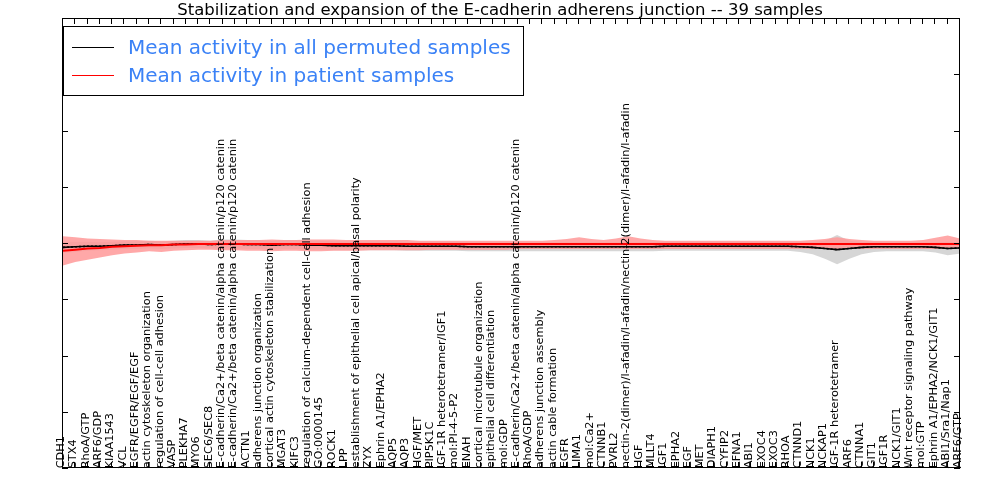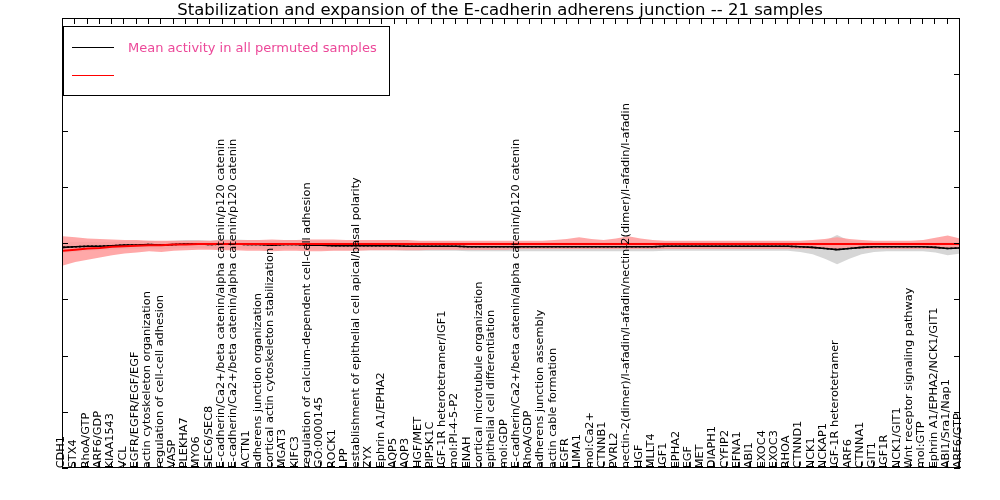--- a/index.html
+++ b/index.html
@@ -14,28 +14,28 @@
   #yticks{position:absolute;left:62px;top:18px;width:898px;height:450px;pointer-events:none;}
   #xticks{position:absolute;left:62px;top:18px;width:898px;height:450px;pointer-events:none;}
   .xtickmark{position:absolute;top:0;height:6px;width:0;border-left:1.1px solid #000;}
   .xtickmarkB{position:absolute;bottom:0;height:6px;width:0;border-left:1.1px solid #000;}
   #xlabels{position:absolute;left:62px;top:0px;width:898px;height:500px;pointer-events:none;}
   .xt{position:absolute;bottom:0;font-size:11.3px;white-space:nowrap;transform-origin:left bottom;transform:rotate(-90deg) translate(0,0);line-height:1;}
   #legend{position:absolute;left:63px;top:26px;background:#fff;border:1.1px solid #000;padding:6px 12px 6px 8px;}
   .lrow{display:flex;align-items:center;height:28px;}
   .lline{width:42px;height:0;border-top:1.6px solid #000;margin-right:14px;}
   .lline.red{border-top-color:#ff0000;}
-  .ltext{font-size:13px;color:#ec4899;white-space:nowrap;}
+  .ltext{font-size:20px;color:#3b82f6;white-space:nowrap;}
 </style>
 </head>
 <body>
 
 <div id="fig">
 
-  <div class="title">Stabilization and expansion of the E-cadherin adherens junction -- 21 samples</div>
+  <div class="title">Stabilization and expansion of the E-cadherin adherens junction -- 39 samples</div>
 
 
   <div id="plotarea">
     <div id="svgwrap">
       <svg id="plot-svg" width="898" height="450" viewBox="0 0 898 450" preserveAspectRatio="none">
           <path d="M0.00,222.75L12.29,222.75L24.58,222.75L36.86,223.31L49.15,222.75L61.44,222.19L73.73,222.19L86.01,221.63L98.30,222.19L110.59,221.63L122.88,221.06L135.16,221.06L147.45,221.63L159.74,220.50L172.03,220.50L184.32,221.06L196.60,221.06L208.89,221.63L221.18,221.06L233.47,221.06L245.75,221.63L258.04,221.63L270.33,222.19L282.62,222.19L294.90,222.19L307.19,222.19L319.48,222.19L331.77,222.19L344.05,222.75L356.34,222.75L368.63,222.75L380.92,222.75L393.21,222.75L405.49,223.31L417.78,223.31L430.07,223.31L442.36,223.31L454.64,223.31L466.93,223.31L479.22,223.31L491.51,223.31L503.79,223.31L516.08,223.31L528.37,223.31L540.66,223.31L552.95,223.31L565.23,223.31L577.52,223.31L589.81,223.31L602.10,222.75L614.38,222.75L626.67,222.75L638.96,222.75L651.25,222.75L663.53,222.75L675.82,222.75L688.11,222.75L700.40,222.75L712.68,222.75L724.97,222.75L737.26,222.75L749.55,222.75L761.84,221.63L774.12,216.00L786.41,221.63L798.70,222.75L810.99,222.75L823.27,223.31L835.56,223.31L847.85,223.31L860.14,223.31L872.42,223.31L884.71,222.75L897.00,223.31L897.00,234.56L884.71,236.25L872.42,233.44L860.14,232.31L847.85,232.31L835.56,232.31L823.27,232.31L810.99,232.88L798.70,235.13L786.41,239.63L774.12,245.25L761.84,239.63L749.55,235.13L737.26,232.88L724.97,231.75L712.68,231.75L700.40,231.75L688.11,231.75L675.82,231.75L663.53,231.75L651.25,231.75L638.96,231.75L626.67,231.75L614.38,231.75L602.10,231.75L589.81,232.31L577.52,232.31L565.23,232.31L552.95,232.31L540.66,232.31L528.37,232.31L516.08,232.31L503.79,232.31L491.51,232.31L479.22,232.31L466.93,232.31L454.64,232.31L442.36,232.31L430.07,232.31L417.78,232.31L405.49,232.31L393.21,231.75L380.92,231.75L368.63,231.75L356.34,231.75L344.05,231.75L331.77,231.19L319.48,231.19L307.19,231.19L294.90,231.19L282.62,231.19L270.33,231.19L258.04,230.63L245.75,230.63L233.47,230.06L221.18,230.06L208.89,230.63L196.60,230.06L184.32,230.06L172.03,229.50L159.74,229.50L147.45,229.50L135.16,228.94L122.88,228.94L110.59,229.50L98.30,230.06L86.01,229.50L73.73,230.06L61.44,230.06L49.15,230.63L36.86,231.19L24.58,231.75L12.29,232.88L0.00,234.00Z" fill="#c8c8c8" fill-opacity="0.75" stroke="none"></path>
           <path d="M0.00,217.13L12.29,218.25L24.58,219.38L36.86,219.94L49.15,220.50L61.44,221.06L73.73,221.06L86.01,221.63L98.30,221.63L110.59,221.63L122.88,221.63L135.16,221.63L147.45,221.63L159.74,221.06L172.03,221.06L184.32,221.06L196.60,221.06L208.89,220.50L221.18,221.06L233.47,221.06L245.75,220.50L258.04,220.50L270.33,220.50L282.62,221.06L294.90,221.06L307.19,221.06L319.48,221.06L331.77,221.06L344.05,221.06L356.34,221.63L368.63,221.63L380.92,221.63L393.21,221.63L405.49,221.63L417.78,221.63L430.07,221.63L442.36,221.63L454.64,221.63L466.93,221.63L479.22,221.63L491.51,221.06L503.79,219.94L516.08,218.25L528.37,219.94L540.66,221.06L552.95,219.38L565.23,217.13L577.52,219.38L589.81,221.06L602.10,221.63L614.38,221.63L626.67,221.63L638.96,221.63L651.25,221.63L663.53,221.63L675.82,221.63L688.11,221.63L700.40,221.63L712.68,221.63L724.97,221.63L737.26,221.63L749.55,221.06L761.84,219.94L774.12,218.25L786.41,219.94L798.70,221.06L810.99,221.63L823.27,221.63L835.56,221.63L847.85,221.63L860.14,221.06L872.42,218.81L884.71,216.56L897.00,219.38L897.00,229.50L884.71,230.06L872.42,230.06L860.14,230.06L847.85,230.06L835.56,230.06L823.27,230.06L810.99,230.06L798.70,230.06L786.41,230.06L774.12,230.06L761.84,230.06L749.55,230.06L737.26,230.06L724.97,230.06L712.68,230.06L700.40,230.06L688.11,230.06L675.82,230.06L663.53,230.06L651.25,230.06L638.96,230.06L626.67,230.06L614.38,230.06L602.10,230.06L589.81,230.06L577.52,230.06L565.23,230.06L552.95,230.06L540.66,230.06L528.37,230.06L516.08,230.06L503.79,230.06L491.51,230.06L479.22,230.06L466.93,230.06L454.64,230.06L442.36,230.63L430.07,230.63L417.78,230.63L405.49,230.63L393.21,230.63L380.92,230.63L368.63,230.63L356.34,231.19L344.05,231.19L331.77,231.19L319.48,231.19L307.19,231.19L294.90,231.75L282.62,231.75L270.33,231.75L258.04,232.31L245.75,232.31L233.47,231.75L221.18,231.75L208.89,232.31L196.60,231.75L184.32,231.75L172.03,231.19L159.74,231.19L147.45,230.63L135.16,230.63L122.88,231.19L110.59,231.75L98.30,232.88L86.01,232.31L73.73,233.44L61.44,234.56L49.15,236.25L36.86,238.50L24.58,240.75L12.29,243.00L0.00,246.38Z" fill="#ff9999" fill-opacity="0.85" stroke="none"></path>
           <path d="M0.00,228.38L12.29,227.81L24.58,227.25L36.86,227.25L49.15,226.69L61.44,226.13L73.73,226.13L86.01,225.56L98.30,226.13L110.59,225.56L122.88,225.00L135.16,225.00L147.45,225.56L159.74,225.00L172.03,225.00L184.32,225.56L196.60,225.56L208.89,226.13L221.18,225.56L233.47,225.56L245.75,226.13L258.04,226.13L270.33,226.69L282.62,226.69L294.90,226.69L307.19,226.69L319.48,226.69L331.77,226.69L344.05,227.25L356.34,227.25L368.63,227.25L380.92,227.25L393.21,227.25L405.49,227.81L417.78,227.81L430.07,227.81L442.36,227.81L454.64,227.81L466.93,227.81L479.22,227.81L491.51,227.81L503.79,227.81L516.08,227.81L528.37,227.81L540.66,227.81L552.95,227.81L565.23,227.81L577.52,227.81L589.81,227.81L602.10,227.25L614.38,227.25L626.67,227.25L638.96,227.25L651.25,227.25L663.53,227.25L675.82,227.25L688.11,227.25L700.40,227.25L712.68,227.25L724.97,227.25L737.26,227.81L749.55,228.38L761.84,229.50L774.12,230.63L786.41,229.50L798.70,228.38L810.99,227.81L823.27,227.81L835.56,227.81L847.85,227.81L860.14,227.81L872.42,228.38L884.71,229.50L897.00,228.94" fill="none" stroke="#000000" stroke-width="1.6"></path>
           <path d="M0.00,228.38L12.29,227.81L24.58,227.25L36.86,227.25L49.15,226.69L61.44,226.13L73.73,226.13L86.01,225.56L98.30,226.13L110.59,225.56L122.88,225.00L135.16,225.00L147.45,225.56L159.74,225.00L172.03,225.00L184.32,225.56L196.60,225.56L208.89,226.13L221.18,225.56L233.47,225.56L245.75,226.13L258.04,226.13L270.33,226.69L282.62,226.69L294.90,226.69L307.19,226.69L319.48,226.69L331.77,226.69L344.05,227.25L356.34,227.25L368.63,227.25L380.92,227.25L393.21,227.25L405.49,227.81L417.78,227.81L430.07,227.81L442.36,227.81L454.64,227.81L466.93,227.81L479.22,227.81L491.51,227.81L503.79,227.81L516.08,227.81L528.37,227.81L540.66,227.81L552.95,227.81L565.23,227.81L577.52,227.81L589.81,227.81L602.10,227.25L614.38,227.25L626.67,227.25L638.96,227.25L651.25,227.25L663.53,227.25L675.82,227.25L688.11,227.25L700.40,227.25L712.68,227.25L724.97,227.25L737.26,227.81L749.55,228.38L761.84,229.50L774.12,230.63L786.41,229.50L798.70,228.38L810.99,227.81L823.27,227.81L835.56,227.81L847.85,227.81L860.14,227.81L872.42,228.38L884.71,229.50L897.00,228.94" fill="none" stroke="#000000" stroke-width="1.6" stroke-dasharray="2,2"></path>
           <path d="M0.00,231.75L12.29,230.63L24.58,229.50L36.86,228.94L49.15,227.81L61.44,227.25L73.73,226.69L86.01,226.13L98.30,226.13L110.59,225.56L122.88,225.56L135.16,225.00L147.45,225.00L159.74,225.00L172.03,225.00L184.32,225.00L196.60,225.00L208.89,225.00L221.18,225.00L233.47,225.00L245.75,225.00L258.04,225.00L270.33,225.00L282.62,225.00L294.90,225.00L307.19,225.00L319.48,225.00L331.77,225.00L344.05,225.00L356.34,225.00L368.63,225.00L380.92,225.00L393.21,225.00L405.49,225.00L417.78,225.00L430.07,225.00L442.36,225.00L454.64,225.00L466.93,225.00L479.22,225.00L491.51,225.00L503.79,225.00L516.08,225.00L528.37,225.00L540.66,225.00L552.95,225.00L565.23,225.00L577.52,225.00L589.81,225.00L602.10,225.00L614.38,225.00L626.67,225.00L638.96,225.00L651.25,225.00L663.53,225.00L675.82,225.00L688.11,225.00L700.40,225.00L712.68,225.00L724.97,225.00L737.26,225.00L749.55,225.00L761.84,225.00L774.12,225.00L786.41,225.00L798.70,225.00L810.99,225.00L823.27,225.00L835.56,225.00L847.85,225.00L860.14,225.00L872.42,225.00L884.71,225.00L897.00,225.00" fill="none" stroke="#ff0000" stroke-width="2.0"></path>
@@ -290,16 +290,17 @@
       <div class="xt" style="left: 901.2px; bottom: 32px;">ARF6/GTP</div>
     </div>
 
   <div id="legend">
     <div class="lrow">
       <span class="lline"></span>
       <span class="ltext">Mean activity in all permuted samples</span>
     </div>
     <div class="lrow">
       <span class="lline red"></span>
+      <span class="ltext">Mean activity in patient samples</span>
     </div>
   </div>
 
 </div>
 
 </body></html>

